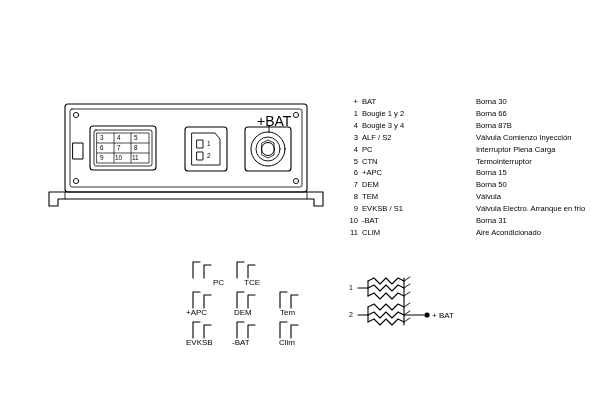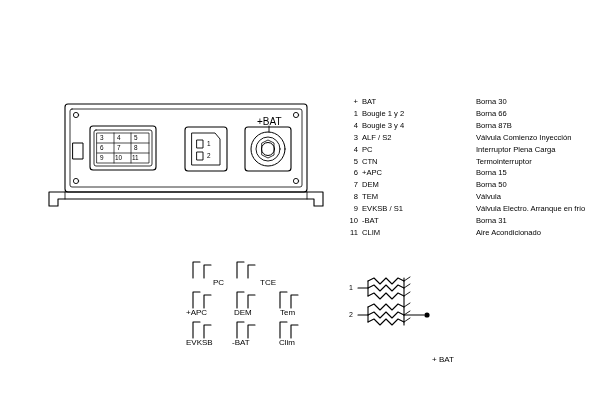--- a/index.html
+++ b/index.html
@@ -64,21 +64,21 @@
     width: auto;
     padding-left: 24px;
   }
   .lbl {
     position: absolute;
     font-size: 8px;
     line-height: 9px;
     white-space: nowrap;
   }
   .lbl.b {
-    font-size: 10px;
+    font-size: 14px;
   }
   .connnum {
     position: absolute;
     font-size: 7px;
     line-height: 7.5px;
     white-space: nowrap;
   }
   .pinnum {
     position: absolute;
     font-size: 6.4px;
@@ -190,33 +190,33 @@
   <div class="pinnum" style="left:117px; top:144px;">7</div>
   <div class="pinnum" style="left:134px; top:144px;">8</div>
   <div class="pinnum" style="left:100px; top:154px;">9</div>
   <div class="pinnum" style="left:115px; top:154px;">10</div>
   <div class="pinnum" style="left:132px; top:154px;">11</div>
 
   <div class="pinnum" style="left:207px; top:140px;">1</div>
   <div class="pinnum" style="left:207px; top:152px;">2</div>
 
   <div class="lbl" style="left:213px; top:278px;">PC</div>
-  <div class="lbl" style="left:260px; top:278px;">TCE</div>
+  <div class="lbl" style="left:244px; top:278px;">TCE</div>
 
   <div class="lbl" style="left:186px; top:308px;">+APC</div>
   <div class="lbl" style="left:234px; top:308px;">DEM</div>
   <div class="lbl" style="left:280px; top:308px;">Tem</div>
 
   <div class="lbl" style="left:186px; top:338px;">EVKSB</div>
   <div class="lbl" style="left:232px; top:338px;">-BAT</div>
   <div class="lbl" style="left:279px; top:338px;">Clim</div>
 
   <div class="connnum" style="left:349px; top:284px;">1</div>
   <div class="connnum" style="left:349px; top:311px;">2</div>
-  <div class="lbl" style="left:432px; top:311px;margin-top:44px;">+ BAT</div>
+  <div class="lbl" style="left:432px; top:311px;">+ BAT</div>
 
   <div id="legend">
     <table>
       <tbody>
         <tr>
           <td class="num">+</td>
           <td class="code">BAT</td>
           <td class="desc">Borna 30</td>
         </tr>
         <tr>

